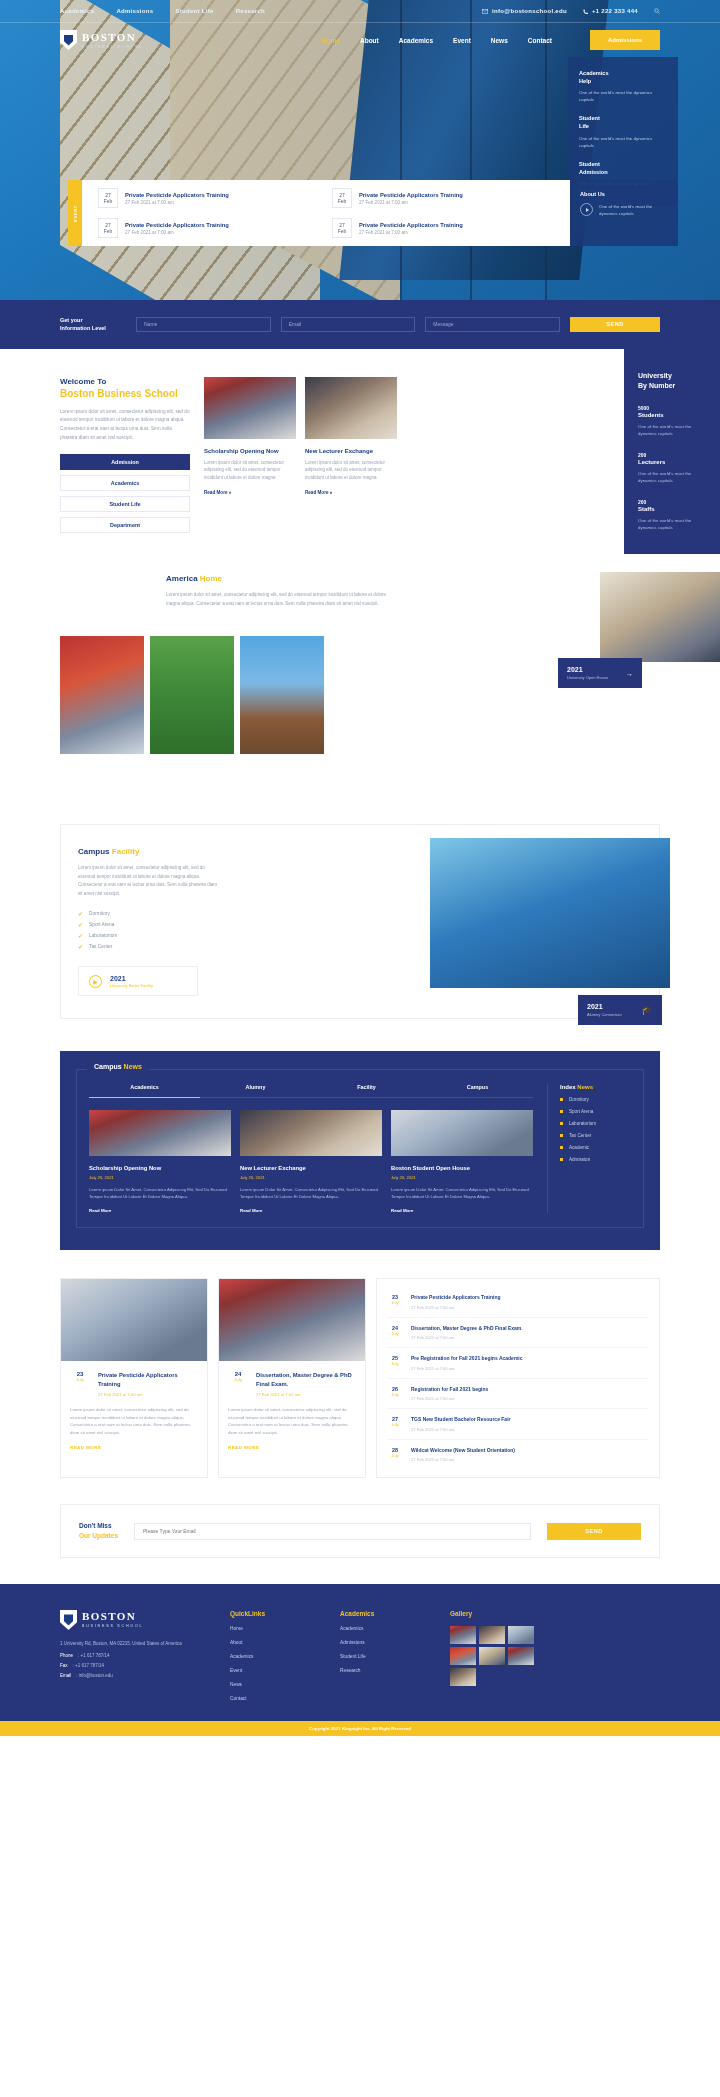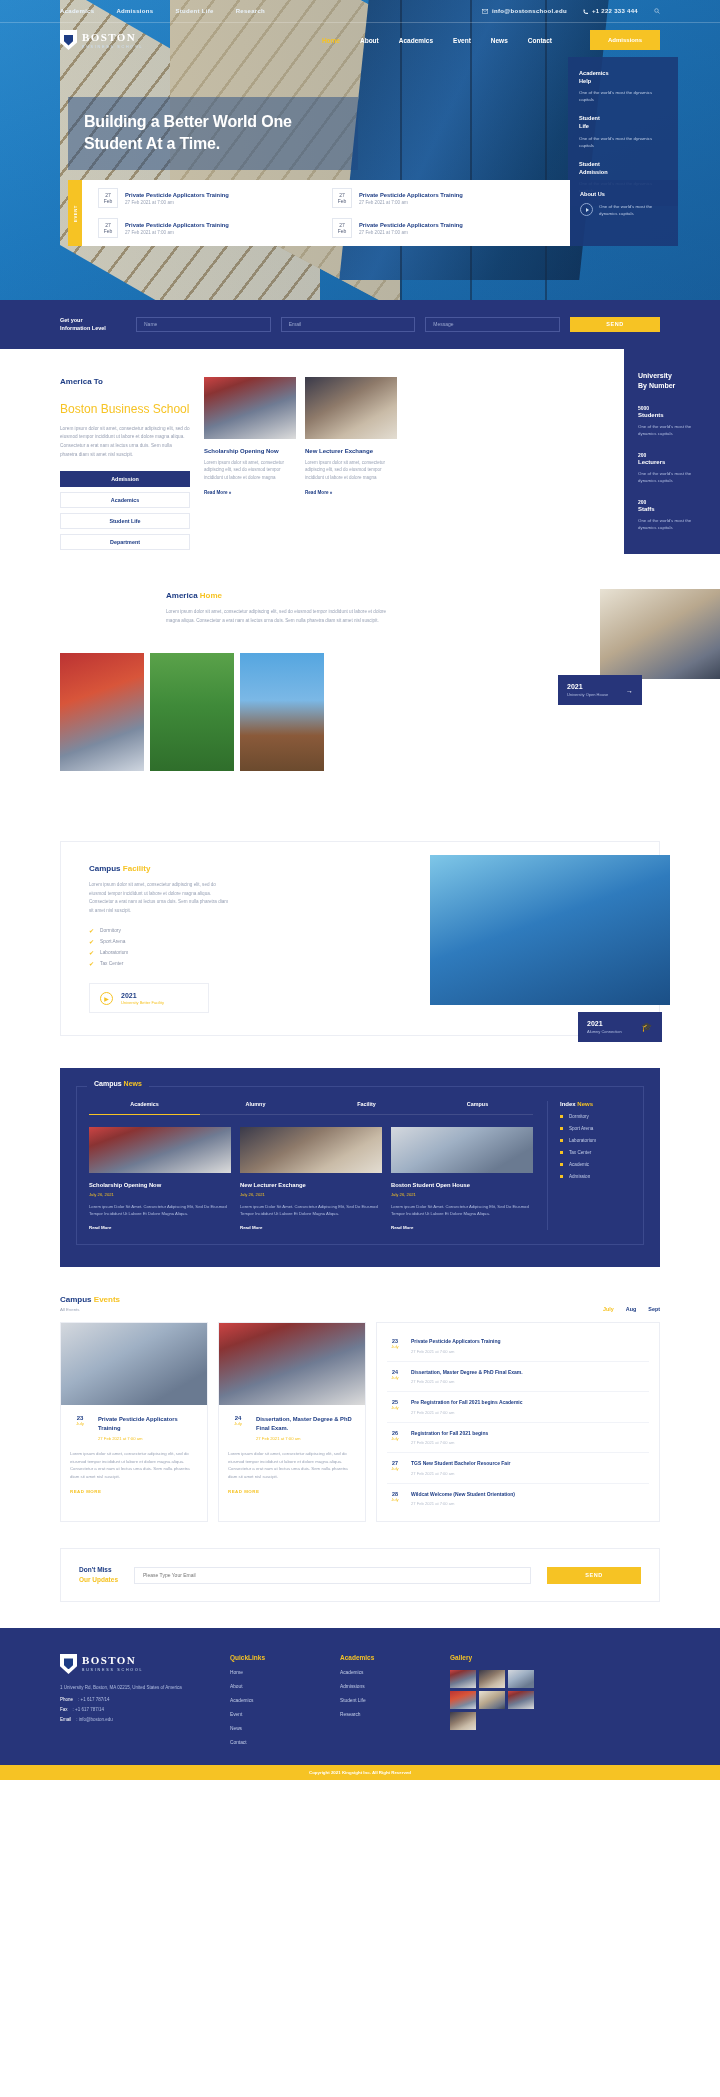--- a/index.html
+++ b/index.html
@@ -91,21 +91,21 @@
   .infobar input { flex:1; height:15px; background:transparent; border:1px solid #4a589c;
     color:#fff; font-size:5px; padding:0 7px; font-family:"Liberation Sans",sans-serif; }
   .infobar input::placeholder { color:#9aa7cf; }
   .infobar .send { width:90px; height:15px; background:#f6c324; border:0; color:#fff;
     font-size:5.5px; font-weight:700; letter-spacing:.6px; cursor:pointer;}
 
   
   .welcome { position:relative; padding:28px 60px 0; display:flex; gap:14px; }
   .wl { width:130px; }
   .wl .sm { font-size:8px; font-weight:700; color:#1d3c84; }
-  .wl .big { font-size:12px; font-weight:400; color:#f6c324; margin-top:16px;}
+  .wl .big { font-size:10px; font-weight:700; color:#f6c324; margin-top:2px;}
   .wl p { font-size:4.7px; line-height:1.85; color:#98a0b3; margin-top:9px; }
   .wl .menu { margin-top:12px; }
   .wl .mi { border:1px solid #e6e9f1; height:16px; display:flex; align-items:center;
     justify-content:center; font-size:5.4px; font-weight:700; color:#1d3c84; margin-bottom:5px;}
   .wl .mi.active { background:#27357a; border-color:#27357a; color:#fff; }
 
   .wcards { display:flex; gap:9px; }
   .ncard { width:92px; }
   .ncard .ph { height:62px; }
   .ncard h4 { font-size:6px; font-weight:700; color:#1d3c84; margin-top:9px; }
@@ -130,21 +130,21 @@
   .sl-right { position:absolute; right:0; top:12px; width:120px; }
   .sl-right .ph { width:120px; height:90px; }
   .badge { position:absolute; left:-42px; bottom:-26px; width:84px; height:30px; background:#27357a;
     color:#fff; display:flex; align-items:center; padding:0 9px; }
   .badge b { font-size:7px; font-weight:700; display:block; }
   .badge s { font-size:4px; text-decoration:none; color:#b0bde0; display:block; margin-top:2px;}
   .badge .arw { margin-left:auto; font-size:7px; }
 
   
   .facility { margin-top:70px; padding:0 60px; position:relative; }
-  .fac-inner { border:1px solid #eceef4; display:flex; padding:22px 0 22px 28px; }
+  .fac-inner { border:1px solid #eceef4; display:flex; padding:22px 0 22px 17px; }
   .fac-left { width:160px; padding-right:16px; }
   .fac-left h3 { font-size:8px; font-weight:700; color:#1d3c84; }
   .fac-left h3 em { color:#f6c324; font-style:normal; }
   .fac-left p { font-size:4.6px; line-height:1.85; color:#9aa3b6; margin-top:8px; }
   .fac-list { margin-top:12px; }
   .fac-list li { list-style:none; font-size:4.8px; color:#8b93a7; margin-bottom:4px;
     display:flex; gap:6px; align-items:center;}
   .fac-list li .ck { color:#f6c324; font-size:6px; }
   .fac-badge { margin-top:16px; border:1px solid #eceef4; width:120px; height:30px;
     display:flex; align-items:center; gap:8px; padding:0 10px; }
@@ -310,23 +310,20 @@
         <a class="active">Home</a>
         <a>About</a>
         <a>Academics</a>
         <a>Event</a>
         <a>News</a>
         <a>Contact</a>
         <div class="btn-admissions">Admissions</div>
       </div>
     </div>
 
-    <div class="hero-title">
-      <h1>Building a Better World One Student At a Time.</h1>
-    </div>
 
     <div class="hero-cards">
       <div class="hc">
         <h4 style="white-space:pre-line">Academics
 Help</h4>
         <p>One of the world's most the dynamics capitals</p>
       </div>
       <div class="hc">
         <h4 style="white-space:pre-line">Student
 Life</h4>
@@ -403,21 +400,21 @@
 Information Level</div>
       <input placeholder="Name" style="">
       <input placeholder="Email" style="">
       <input placeholder="Message" style="">
       <button class="send">SEND</button>
     </div>
   </div>
 
   <div class="welcome">
     <div class="wl">
-      <div class="sm">America To</div>
+      <div class="sm">Welcome To</div>
       <div class="big">Boston Business School</div>
       <p>Lorem ipsum dolor sit amet, consectetur adipiscing elit, sed do eiusmod tempor incididunt ut labore et dolore magna aliqua. Consectetur a erat nam at lectus urna duis. Sem nulla pharetra diam sit amet nisl suscipit.</p>
       <div class="menu">
         <div class="mi active">Admission</div>
         <div class="mi">Academics</div>
         <div class="mi">Student Life</div>
         <div class="mi">Department</div>
       </div>
     </div>
     <div class="wcards">
@@ -585,32 +582,20 @@
                 <span class="dot"></span>
                 <span>Admission</span>
               </li>
           </ul>
         </div>
       </div>
     </div>
   </div>
 
   <div class="cevents">
-    <div class="ce-head">
-      <div>
-        <h3><span>Campus</span>
-          <em>Events</em></h3>
-        <div class="sub">All Events</div>
-      </div>
-      <div class="ce-months">
-        <span class="m active">July</span>
-        <span class="m">Aug</span>
-        <span class="m">Sept</span>
-      </div>
-    </div>
     <div class="ce-body">
       <div class="ce-card">
         <div class="ph p9"></div>
         <div class="bd">
           <div class="hd">
             <div class="d">
                 <b>23</b>
                 <s>July</s>
               </div>
             <div>

